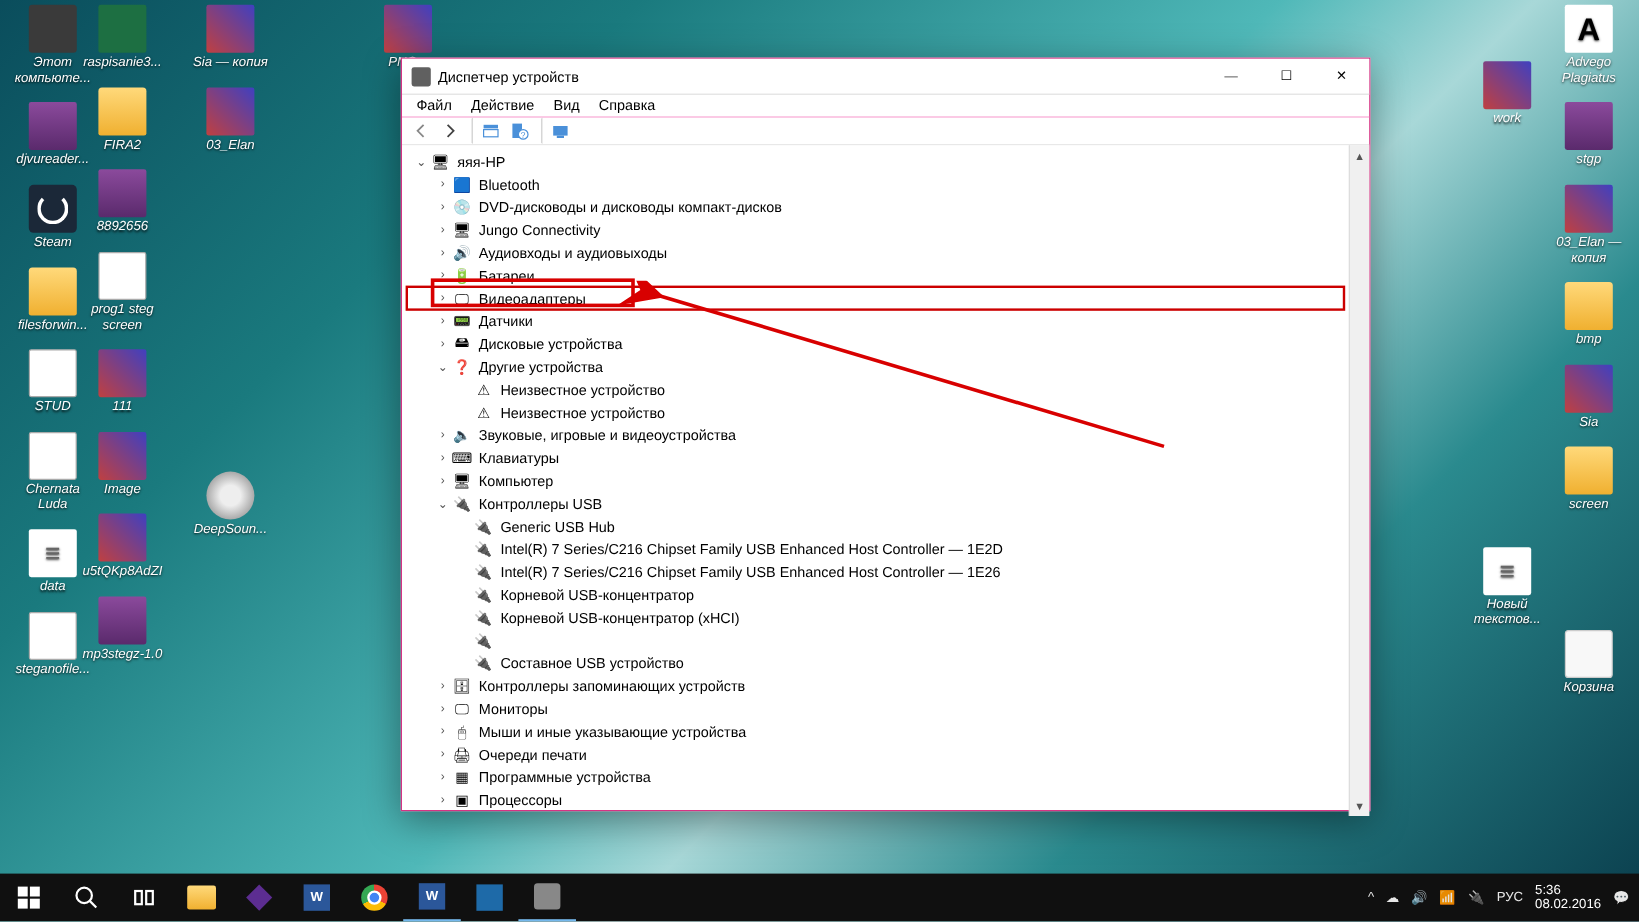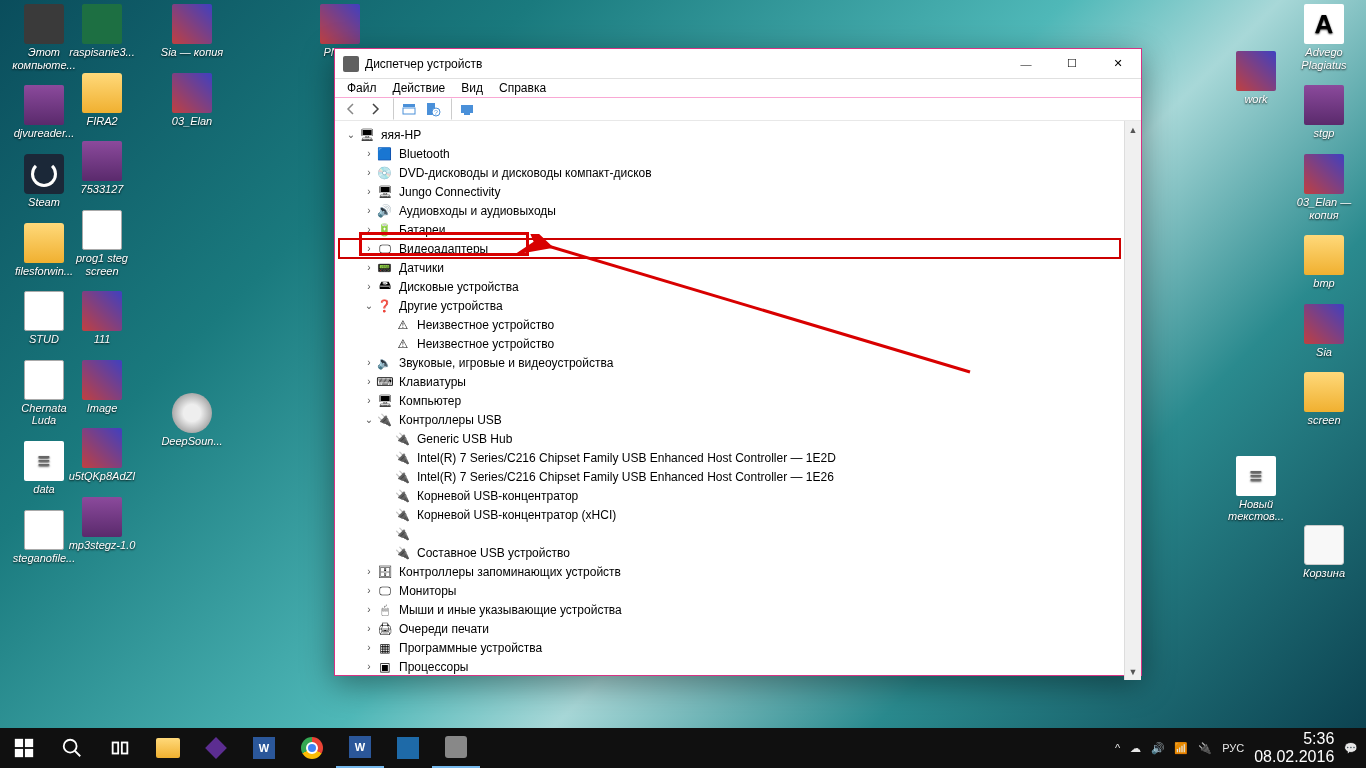--- a/index.html
+++ b/index.html
@@ -74,21 +74,21 @@
   .vscroll .sbtn{height:17px;background:#f0f0f0;display:flex;align-items:center;justify-content:center;font-size:9px;color:#555;}
   .vscroll .strack{flex:1;background:#f0f0f0;}
 
   
   .taskbar{position:absolute;left:0;right:0;bottom:0;height:40px;background:#101010;display:flex;align-items:center;color:#fff;}
   .tb-item{width:48px;height:40px;display:flex;align-items:center;justify-content:center;font-size:18px;}
   .tb-item.active{border-bottom:2px solid #76b9ed;}
   .tb-item svg{width:22px;height:22px;}
   .tb-spacer{flex:1;}
   .tray{display:flex;align-items:center;padding:0 8px;gap:10px;font-size:11px;}
-  .tray .clock{font-size:16px;text-align:right;line-height:1.1;}
+  .tray .clock{font-size:11px;text-align:left;line-height:1.1;}
   .systray-ic{opacity:.9;}
 </style>
 </head>
 <body>
 
 <div class="desktop">
   <div class="desk-col c1" id="dc1">
       <div class="desk-icon">
         <div class="ic pc"></div>
         <span>Этот компьюте...</span>
@@ -126,21 +126,21 @@
       <div class="desk-icon">
         <div class="ic xls"></div>
         <span>raspisanie3...</span>
       </div>
       <div class="desk-icon">
         <div class="ic folder"></div>
         <span>FIRA2</span>
       </div>
       <div class="desk-icon">
         <div class="ic rar"></div>
-        <span>7533127</span>
+        <span>8892656</span>
       </div>
       <div class="desk-icon">
         <div class="ic file"></div>
         <span>prog1 steg screen</span>
       </div>
       <div class="desk-icon">
         <div class="ic img"></div>
         <span>111</span>
       </div>
       <div class="desk-icon">

